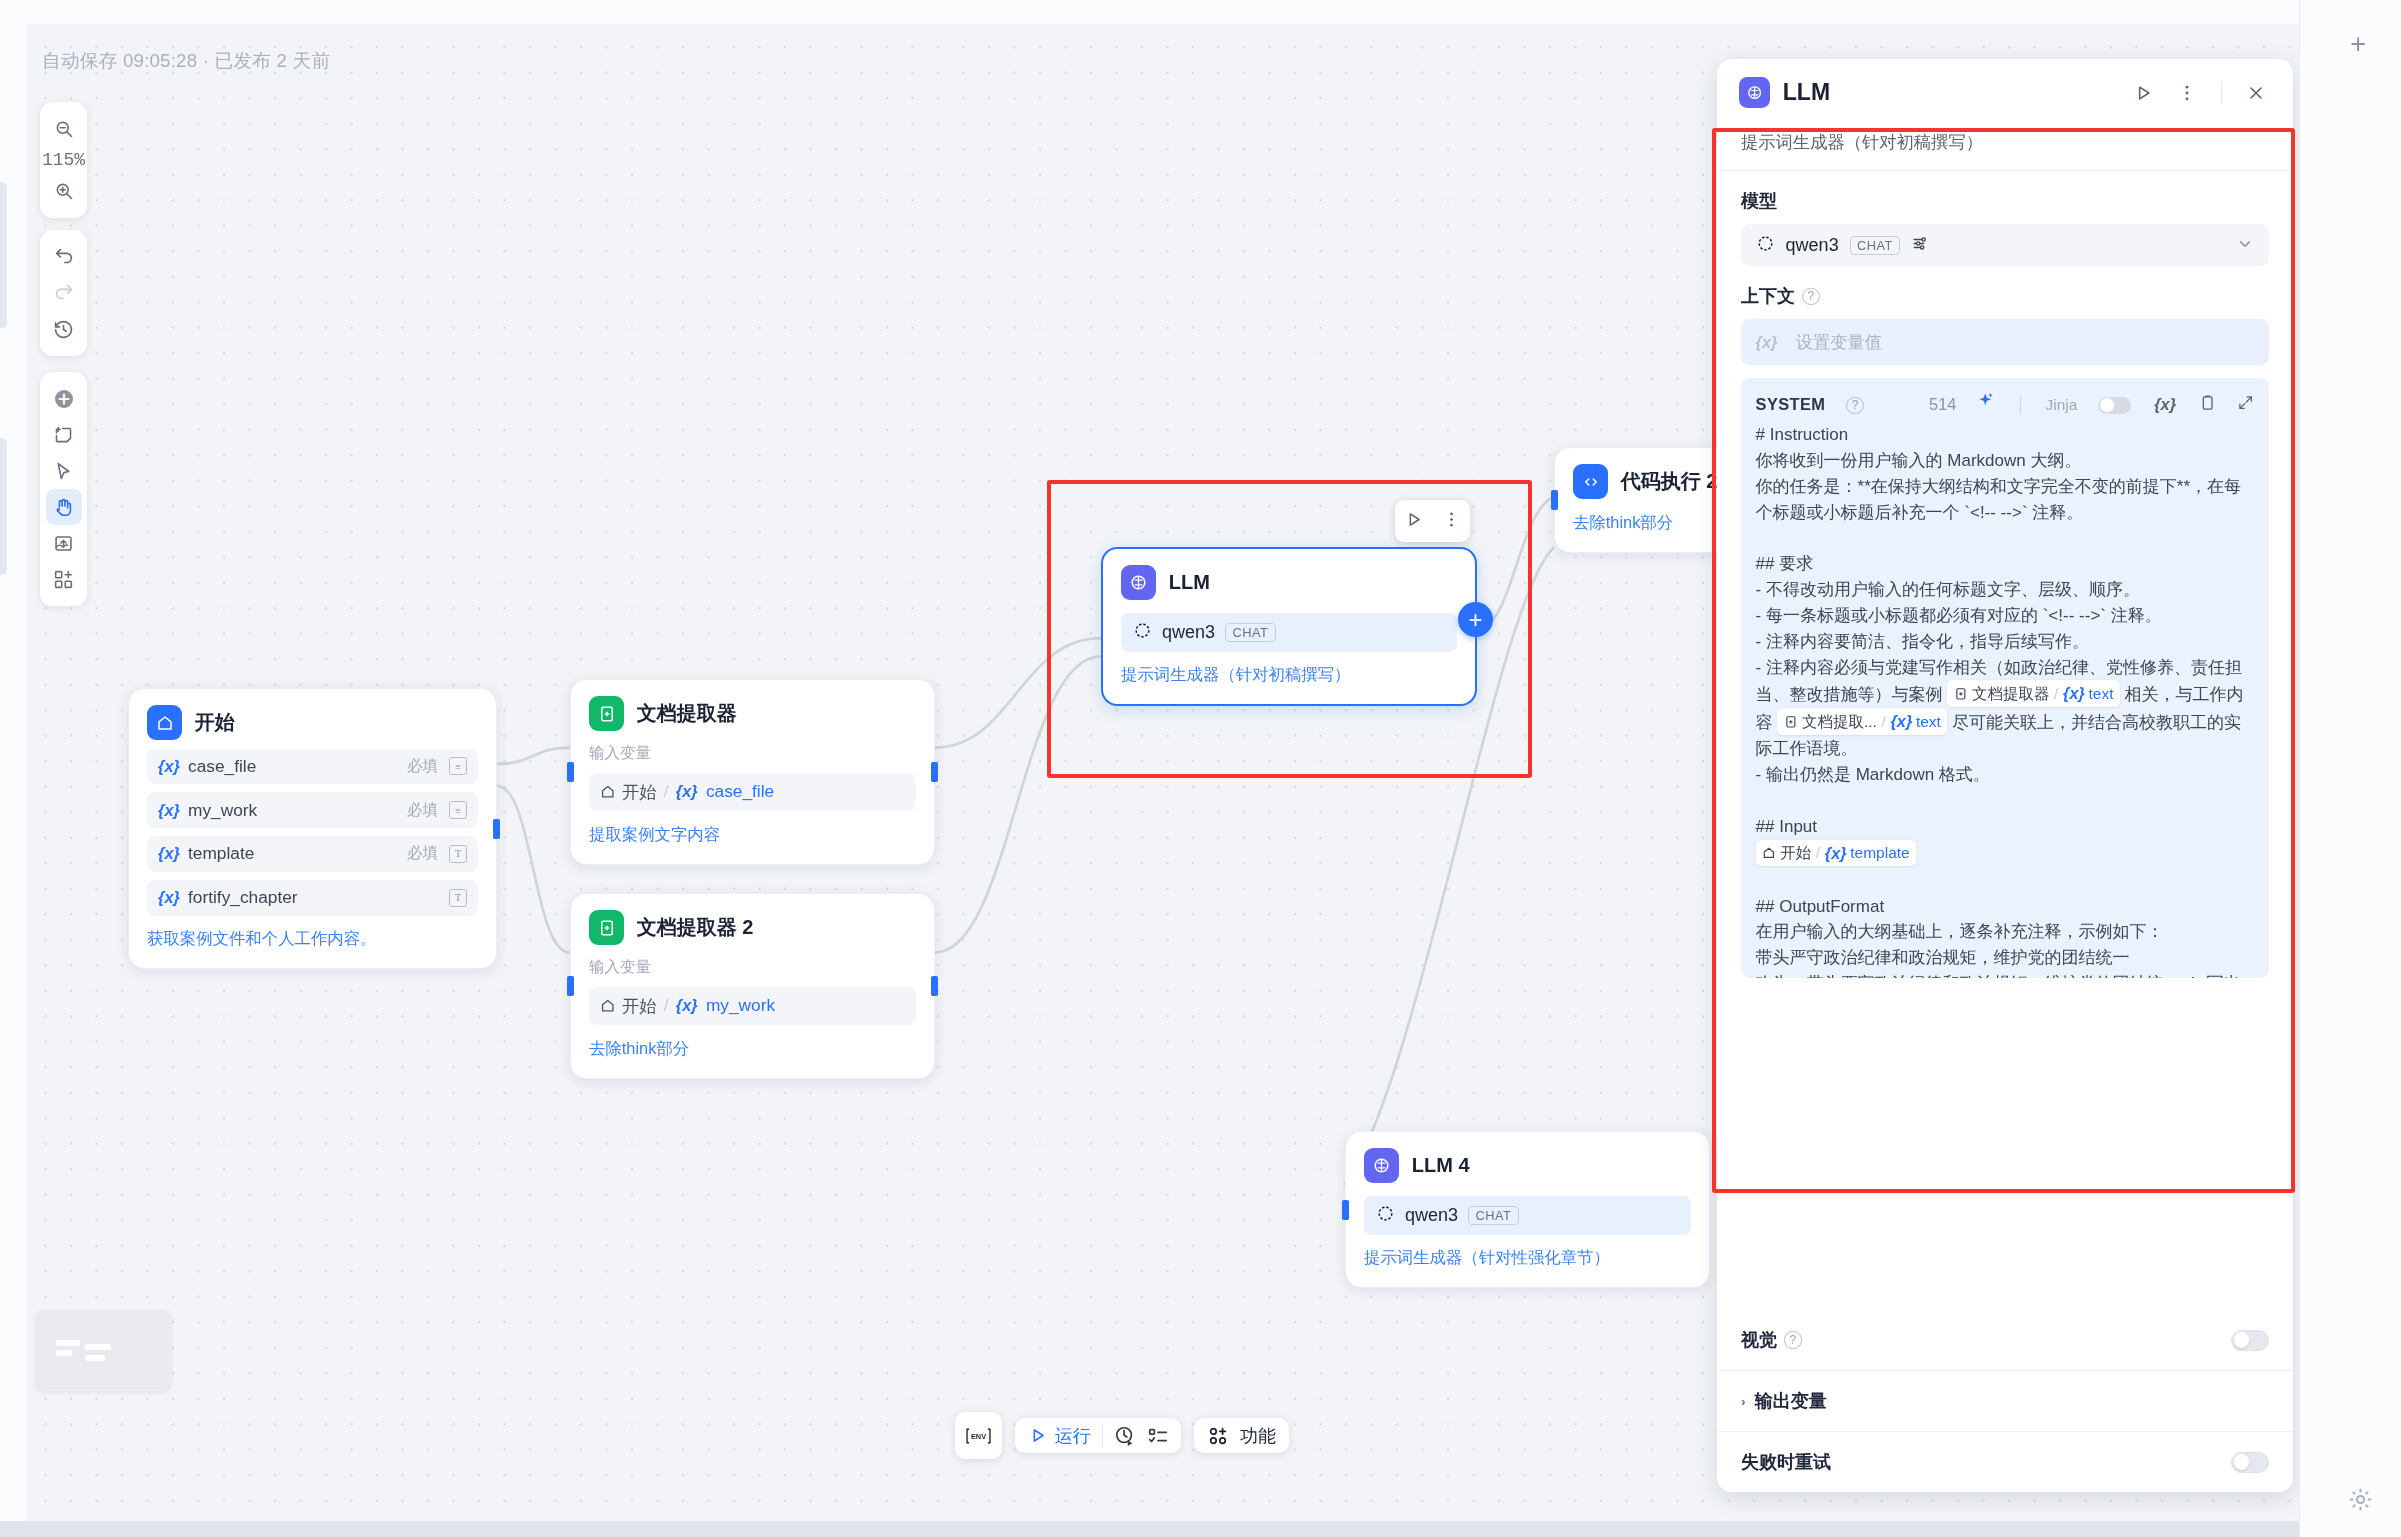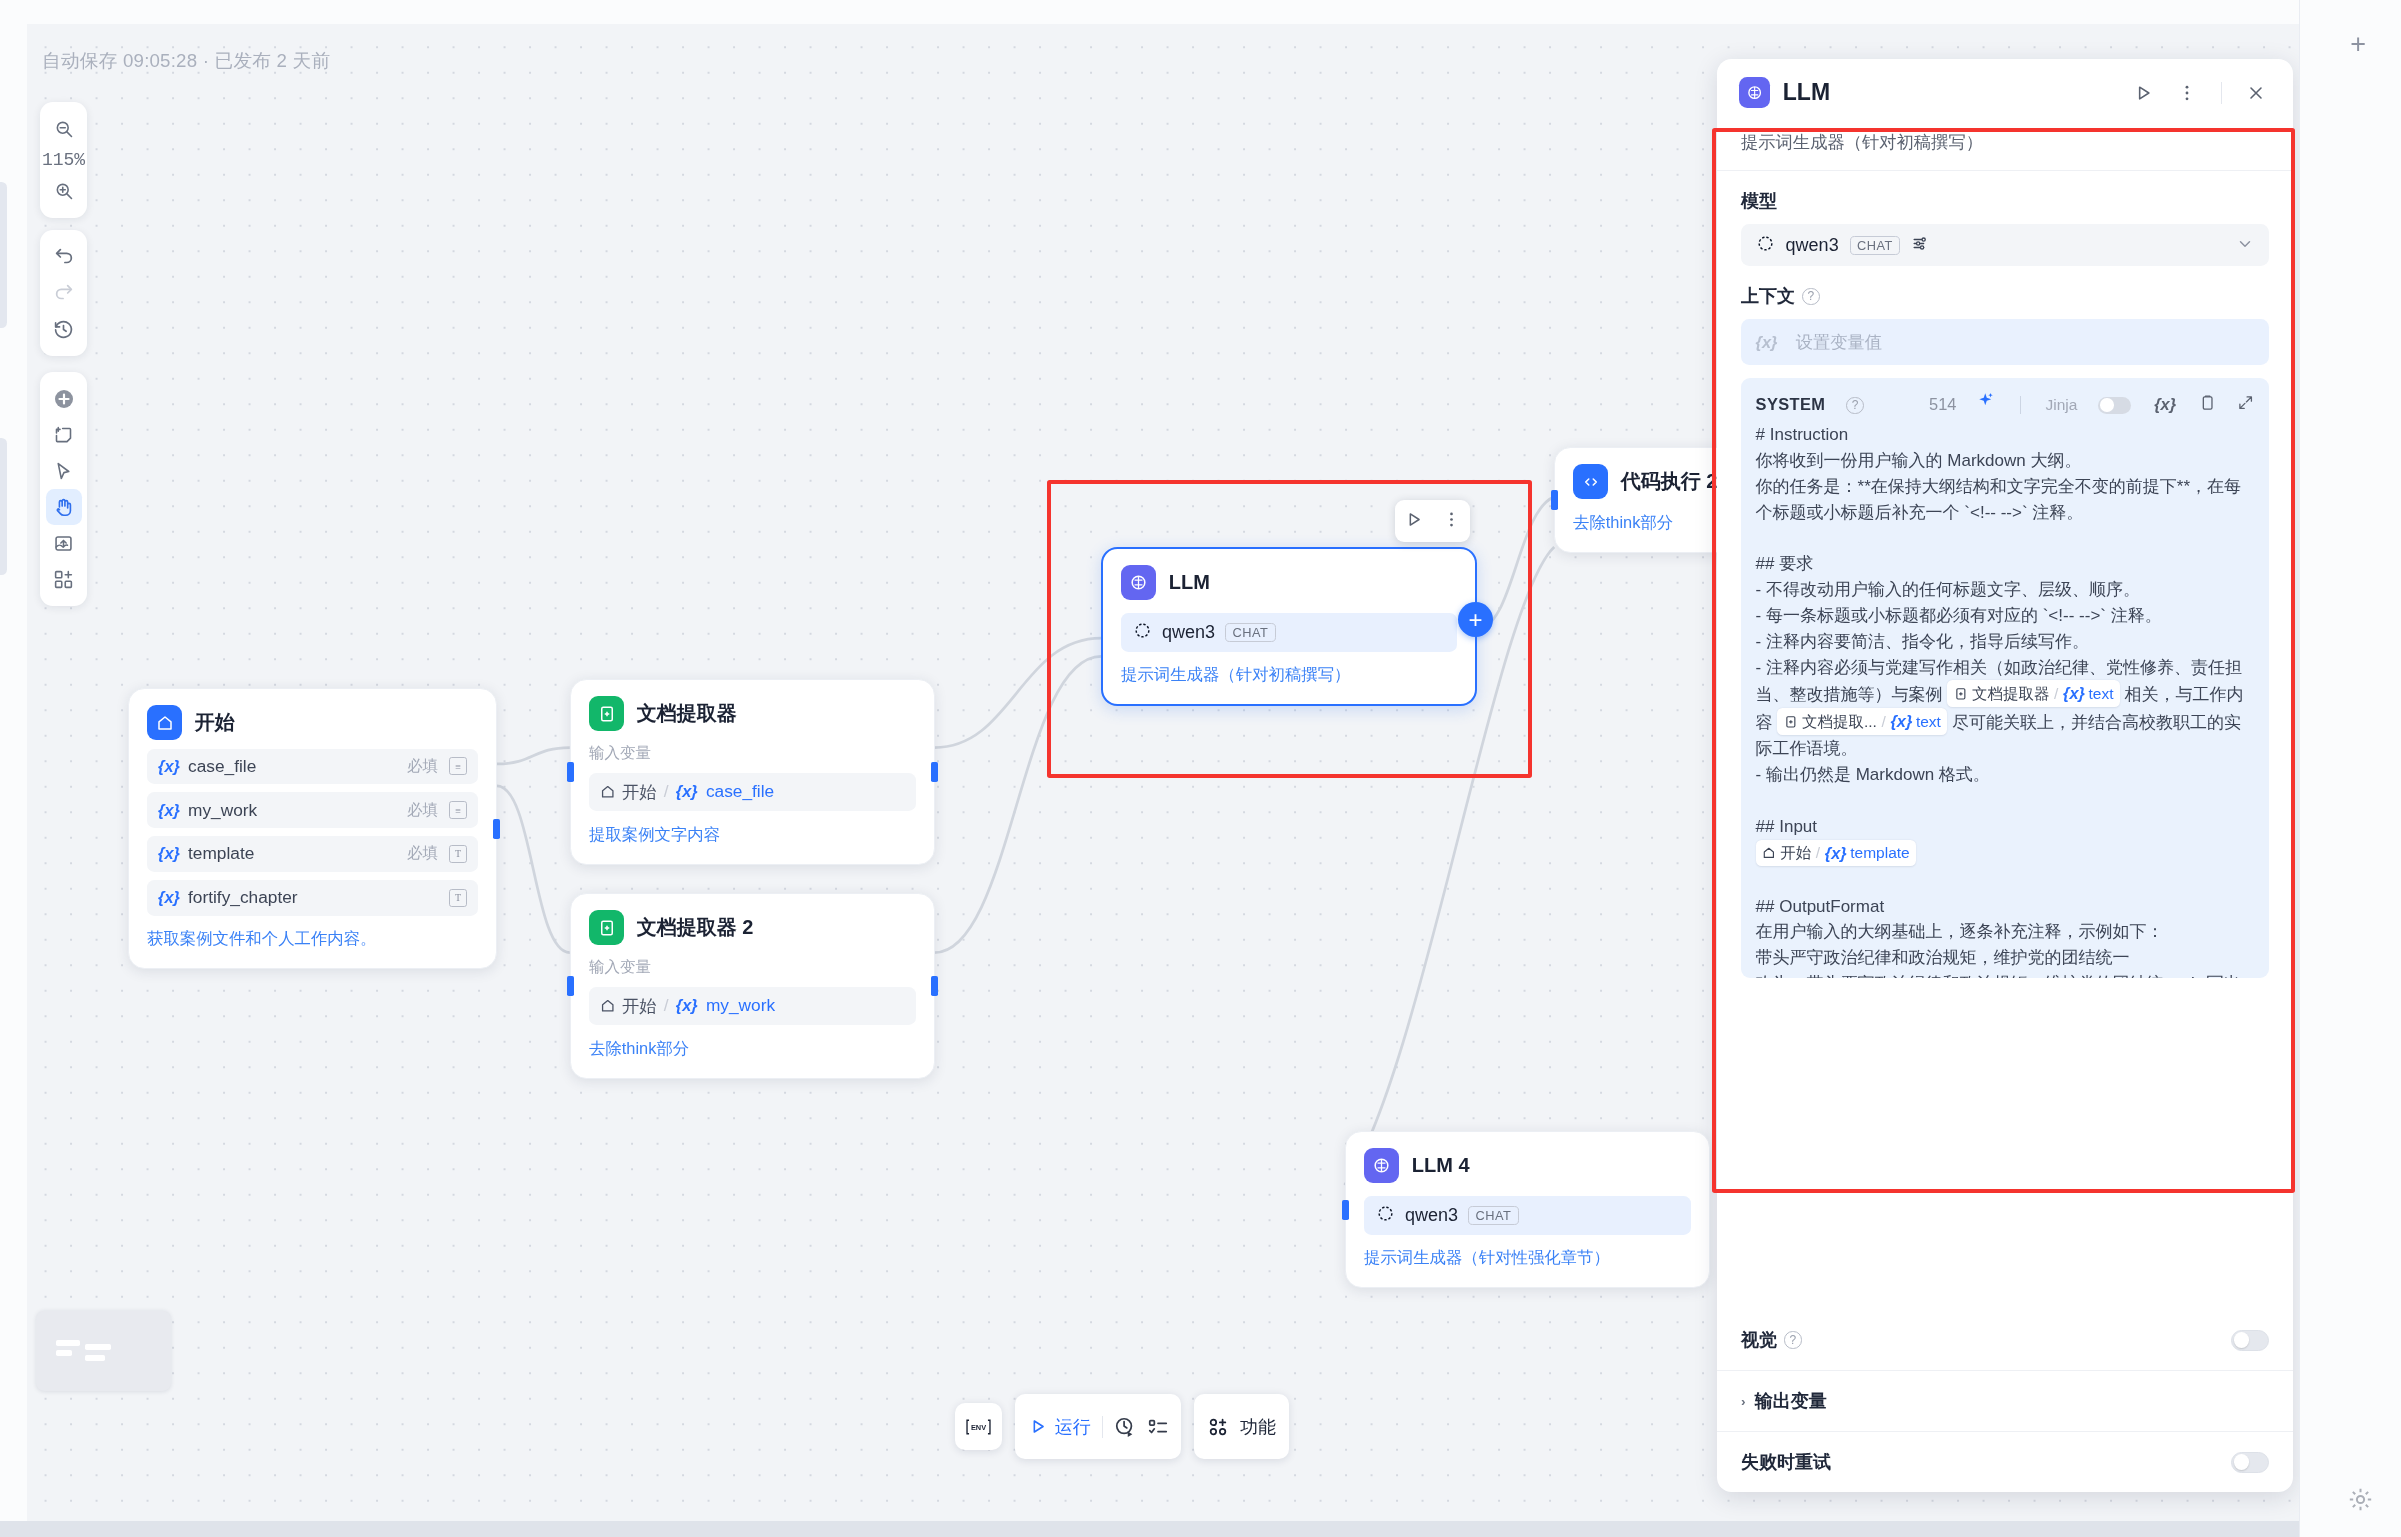--- a/index.html
+++ b/index.html
@@ -245,21 +245,21 @@
     background:#fff; border-radius:50%; box-shadow:0 0.9px 1.8px rgba(0,0,0,.15);
   }
   .caret-right { color:#6a717f; font-size:13.7px; margin-right:1.8px; }
 
   
   #bottom-bar {
     position:absolute; left:955px; bottom:78px; display:flex; align-items:center; gap:12.8px;
   }
   .bb-card {
     background:#fff; border-radius:10px; box-shadow:0 1.8px 9px rgba(20,30,60,.11);
-    display:flex; align-items:center; height:65px; padding:0 12.8px; gap:11px;
+    display:flex; align-items:center; height:35px; padding:0 12.8px; gap:11px;
   }
   .bb-run { color:#2970ff; font-size:18px; display:flex; align-items:center; gap:8.2px; }
   .bb-sep { width:0.9px; height:22px; background:#e4e7ee; }
   .bb-ic { color:#343b4a; display:flex; align-items:center; }
   .bb-feat { font-size:18px; color:#20283a; }
   #env-badge {
     width:47px; height:47px; background:#fff; border-radius:10px;
     box-shadow:0 1.8px 9px rgba(20,30,60,.11); display:flex;
     align-items:center; justify-content:center;
   }

